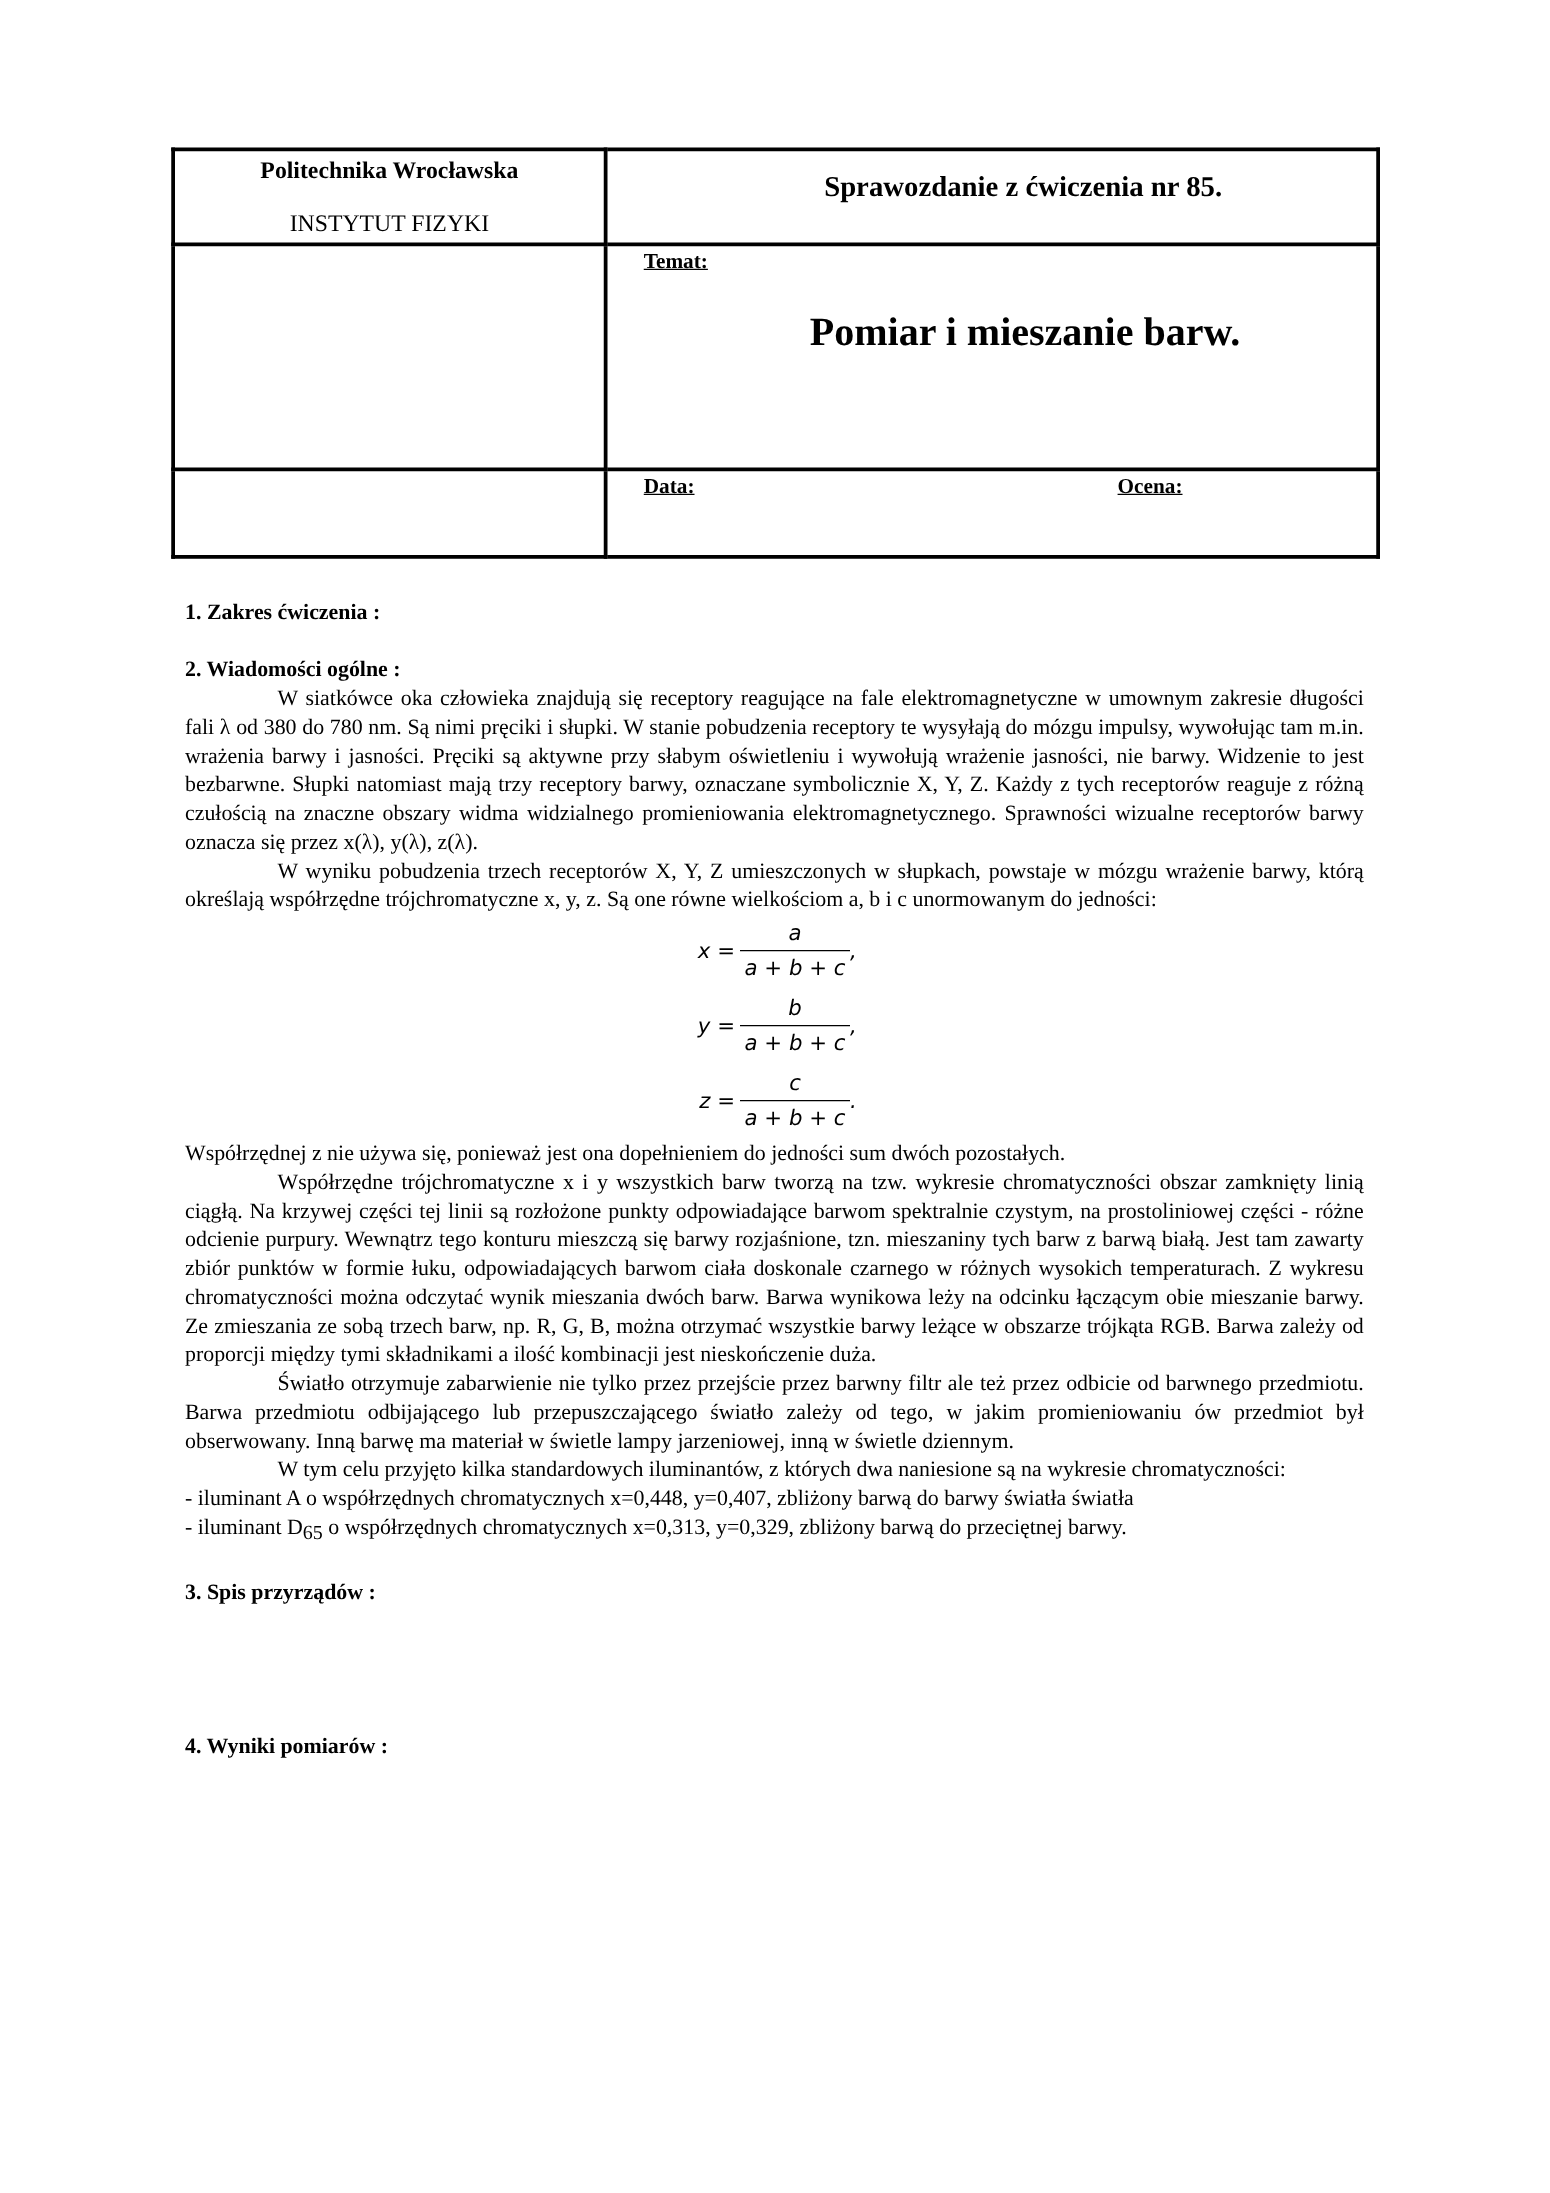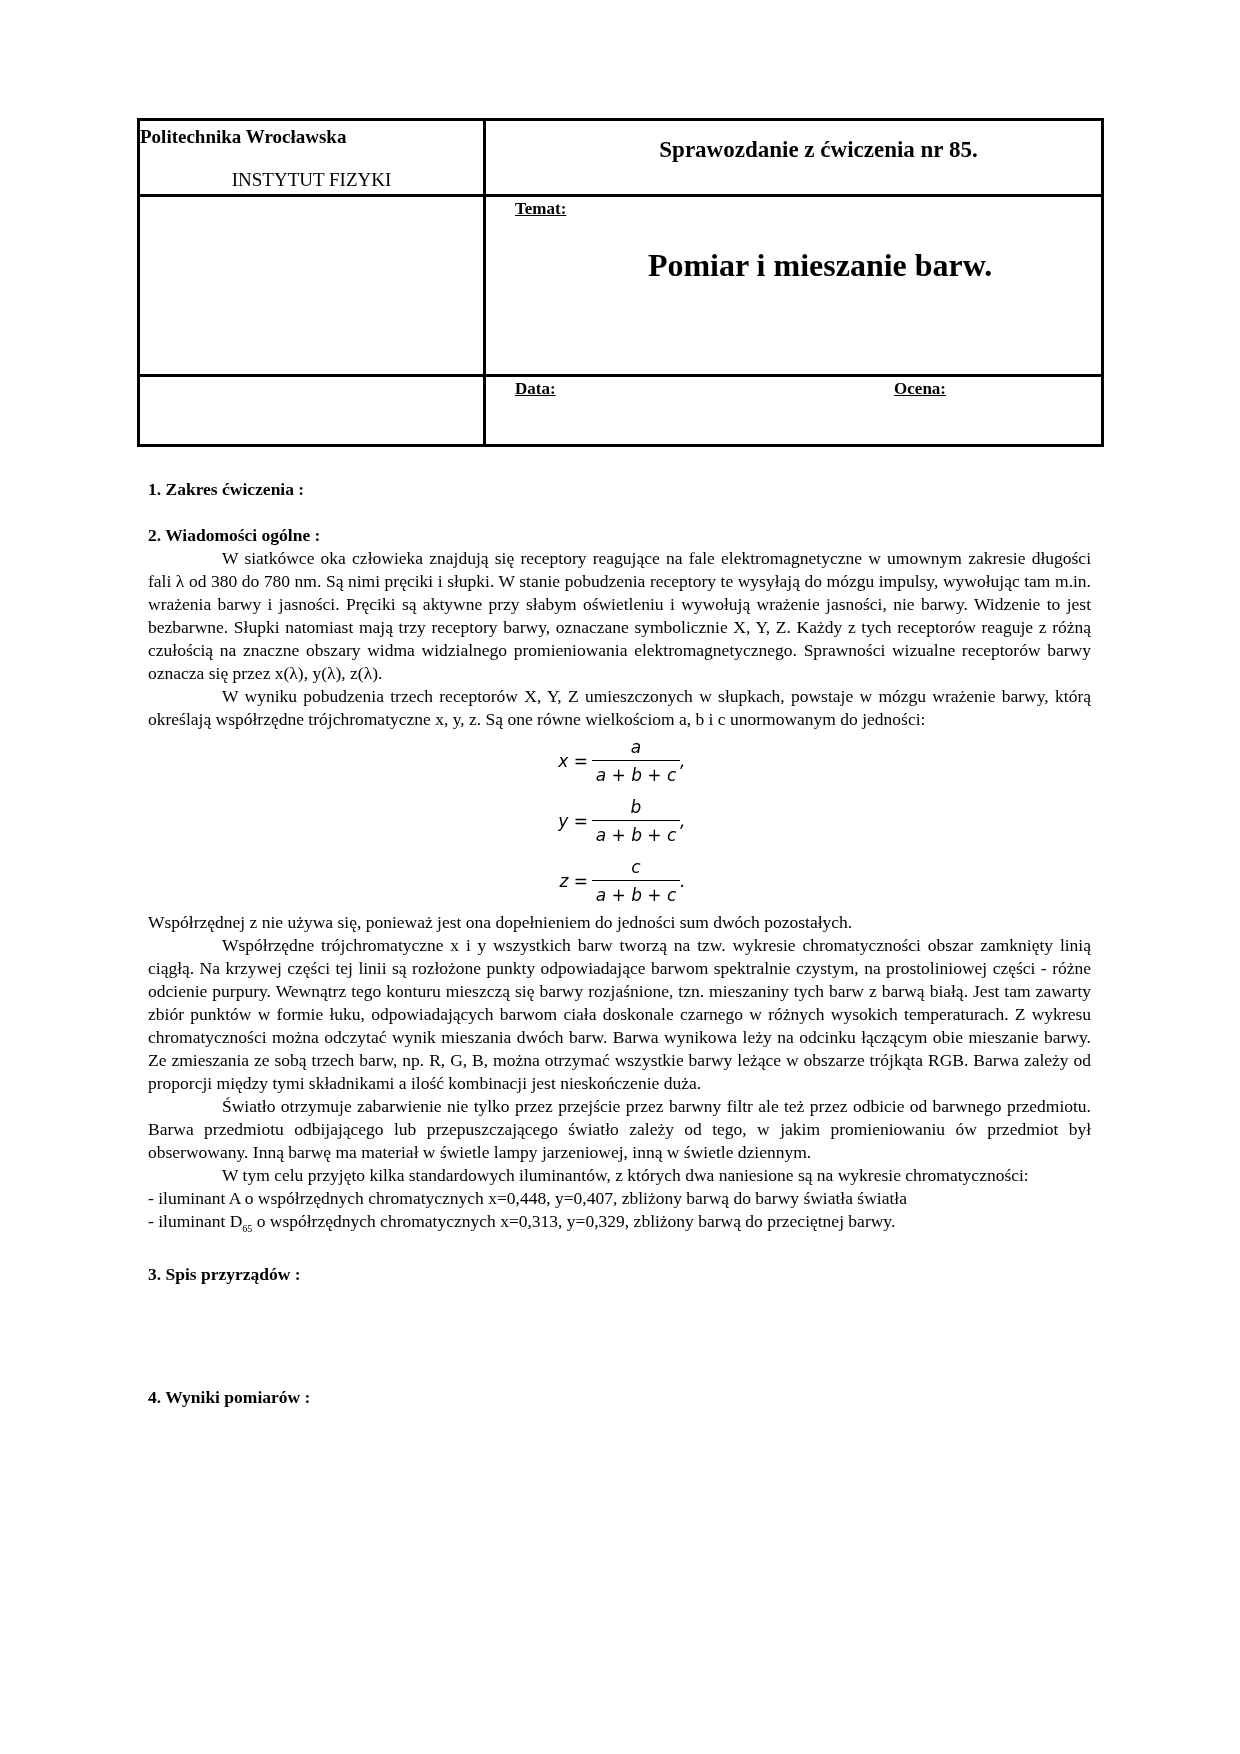--- a/index.html
+++ b/index.html
@@ -4,38 +4,38 @@
   <style>
     html, body { margin: 0; padding: 0; background: #ffffff; }
     body { width: 1240px; height: 1754px; position: relative; overflow: hidden;
            font-family: "Liberation Serif", "DejaVu Serif", serif; color: #000; }
     .header-table { position: absolute; left: 137px; top: 118px; width: 967px; border-collapse: collapse; }
     .header-table td { border: 3px solid #000; vertical-align: top; padding: 0; }
     .c-left { width: 343px; }
     .r1 { height: 76px; }
     .r2 { height: 180px; }
     .r3 { height: 70px; }
-    .inst { font-size: 19px; font-weight: bold; padding-top: 5px; }
+    .inst { text-align: center; font-size: 19px; font-weight: bold; padding-top: 5px; }
     .inst2 { text-align: center; font-size: 19px; margin-top: 21px; }
     .report-title { text-align: center; font-size: 23px; font-weight: bold; padding-top: 16px; padding-left: 50px; }
     .lbl { font-size: 17px; font-weight: bold; text-decoration: underline; padding: 2px 0 0 5px; display: inline-block; margin-left: 24px; }
     .topic { text-align: center; font-size: 32px; font-weight: bold; margin-top: 28px; padding-left: 53px; }
     .date-row { display: flex; justify-content: space-between; padding-right: 155px; }
     .content { position: absolute; left: 148px; top: 478px; width: 943px; font-size: 17.5px; line-height: 23px; text-align: justify; }
     .h { font-weight: bold; margin: 0; }
     p { margin: 0; }
     .ind { text-indent: 74px; }
     .gap { height: 23px; }
     .formulas { font-family: "DejaVu Sans", sans-serif; font-style: italic; font-size: 17px; margin-left: 404px; }
     .fr { display: flex; align-items: center; height: 60px; }
     .fr .var { width: 36px; text-align: right; padding-right: 4px; }
     .frac { display: inline-flex; flex-direction: column; align-items: center; width: 88px; }
     .frac .num { border-bottom: 1.5px solid #000; width: 100%; text-align: center; line-height: 26px; }
     .frac .den { line-height: 28px; }
-    sub { font-size: 10px; }
+    sub { font-size: 16px; }
   </style>
 </head>
 <body>
 
 <table class="header-table">
   <tbody>
       <tr class="r1">
     <td class="c-left">
       <div class="inst">Politechnika Wrocławska</div>
       <div class="inst2">INSTYTUT FIZYKI</div>

